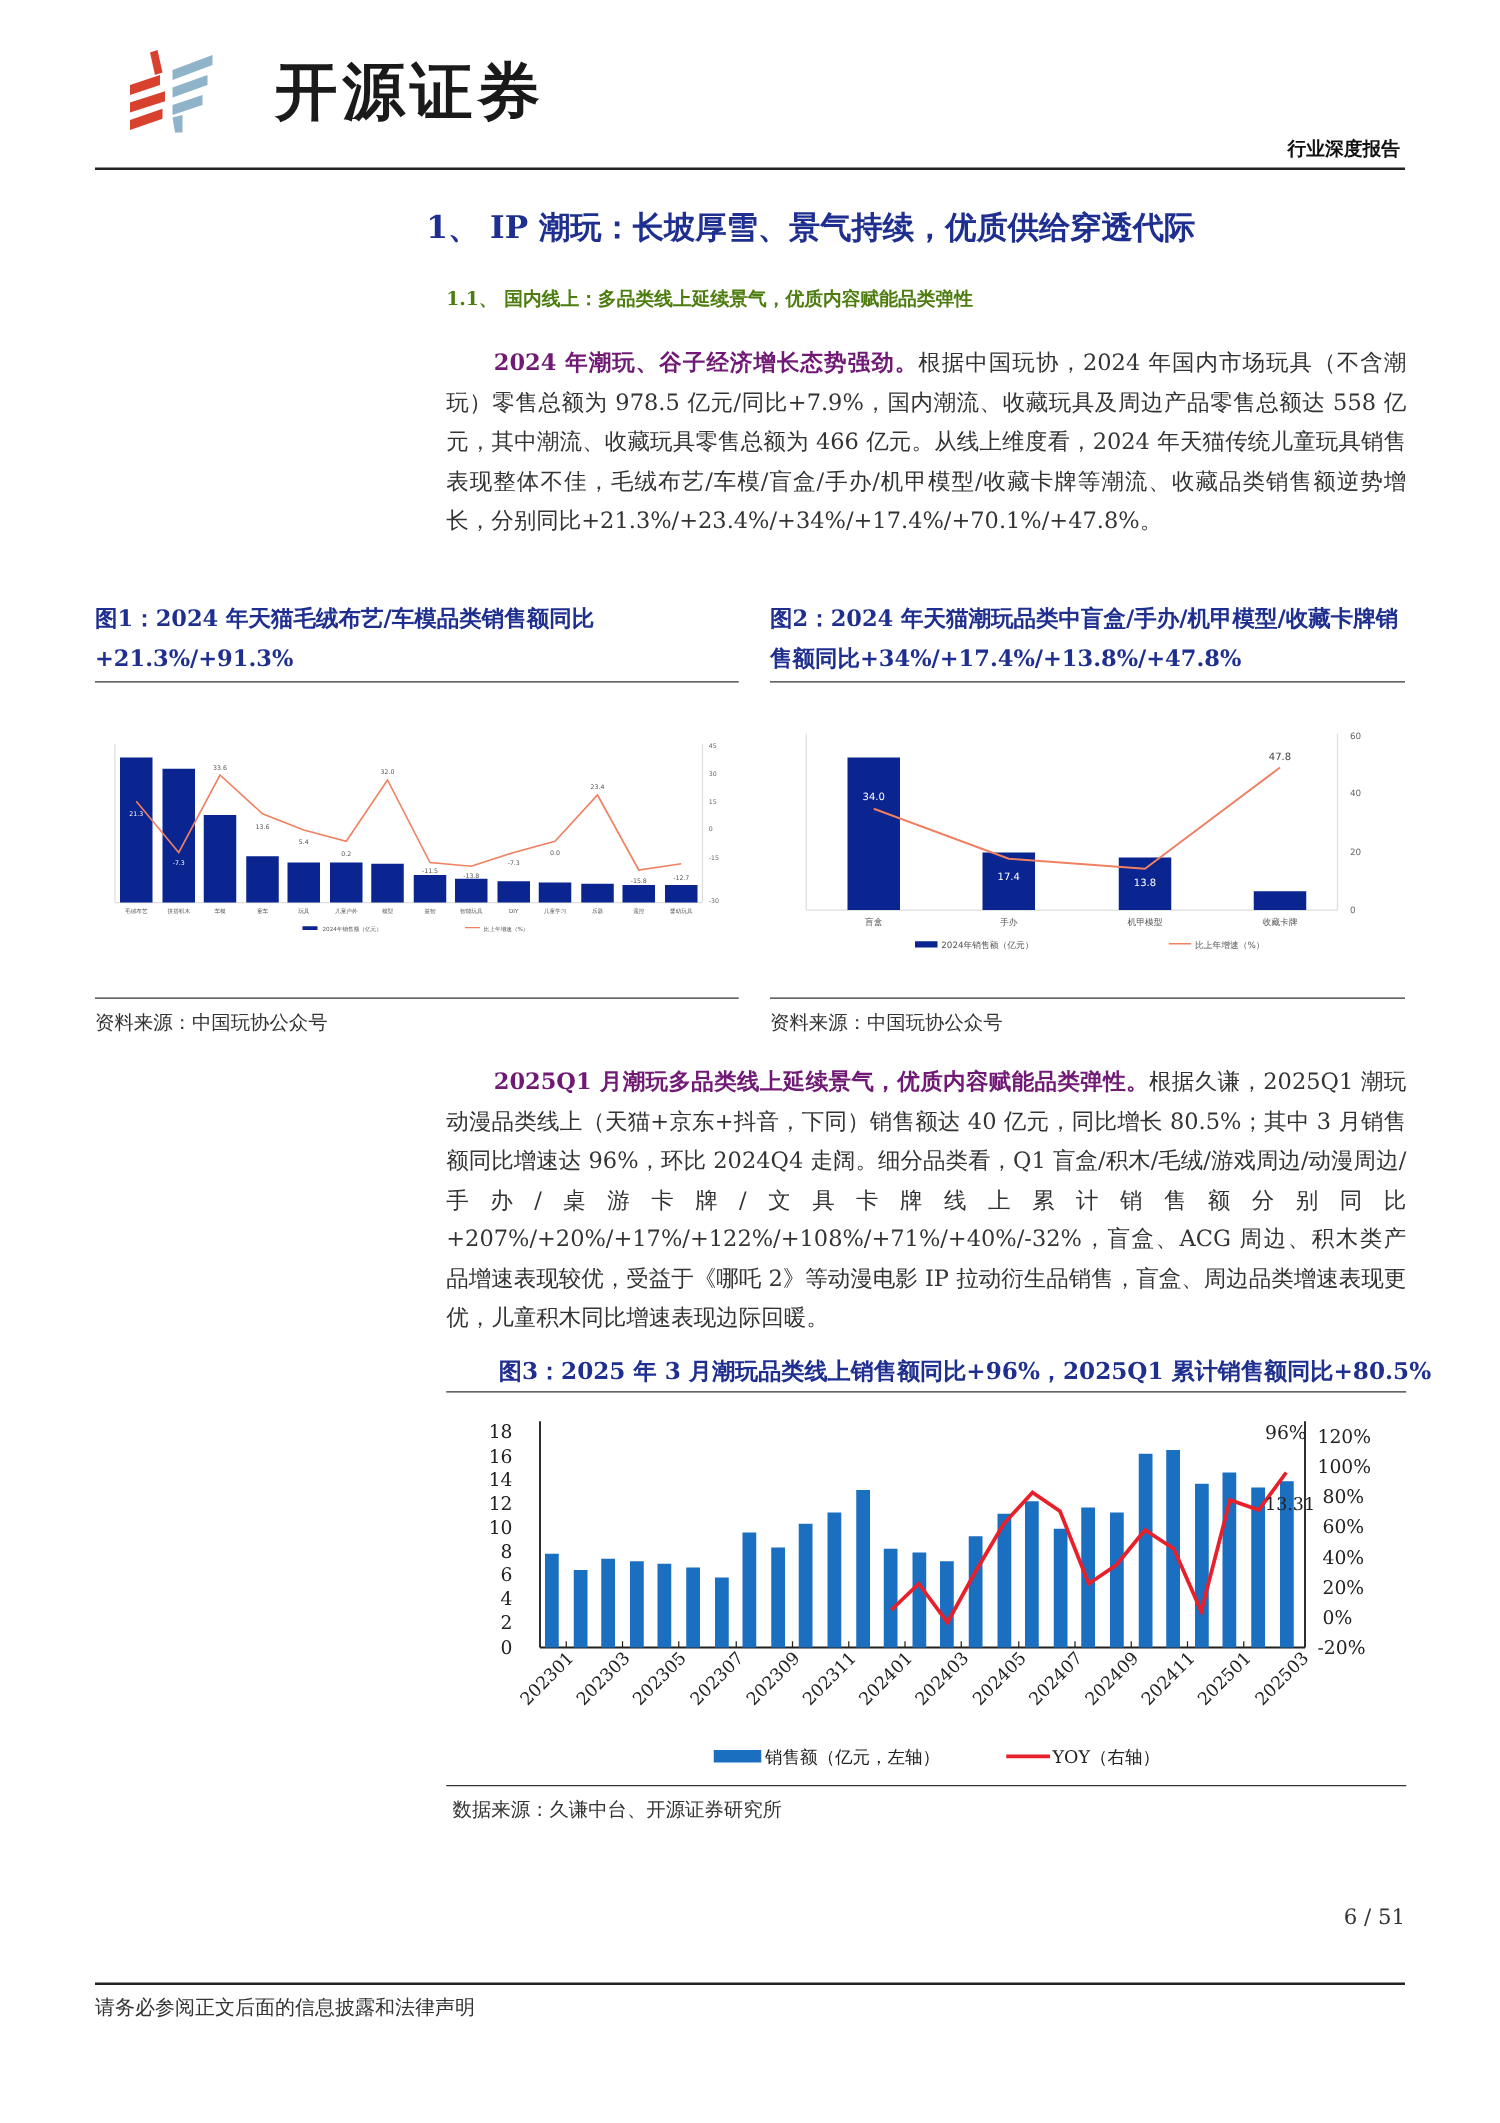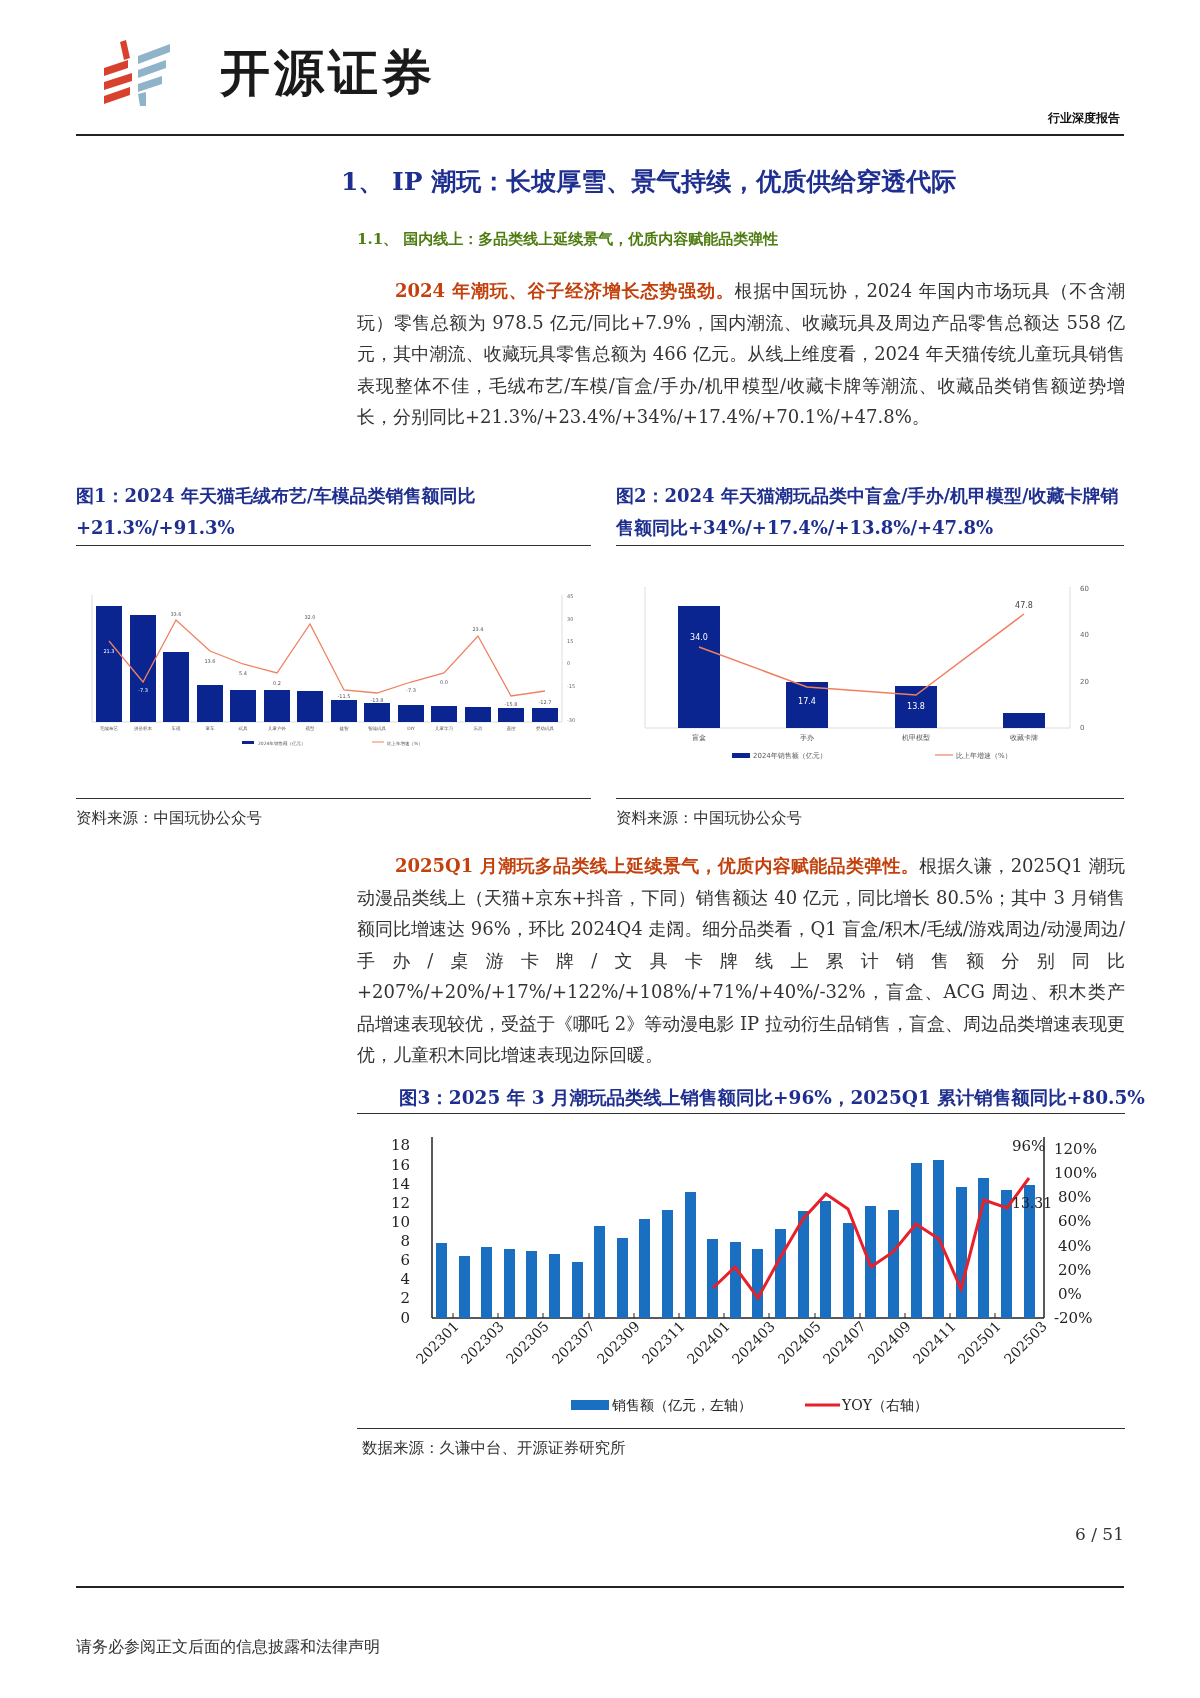--- a/index.html
+++ b/index.html
@@ -1,30 +1,30 @@
 <!DOCTYPE html>
 <html><head>
 <meta charset="utf-8">
 <style>
   html,body{margin:0;padding:0;background:#fff;}
   body{width:1200px;height:1698px;position:relative;overflow:hidden;font-family:"DejaVu Serif","Liberation Serif",serif;color:#222;}
   .abs{position:absolute;}
   .logo-text{left:200px;top:40px;font-family:"DejaVu Sans","Liberation Sans",sans-serif;font-weight:bold;font-size:50px;letter-spacing:4px;color:#1a1a1a;margin-left:20px;}
-  .report-type{right:80px;top:110px;font-weight:bold;font-size:12px;color:#111;}
+  .report-type{right:80px;top:110px;font-weight:bold;font-size:15px;color:#111;}
   .header-rule{left:76px;top:134px;width:1048px;height:0;border-top:2px solid #222;}
   .h1{left:341px;top:165px;font-size:25px;font-weight:bold;color:#1f2f8f;}
   .h2{left:357px;top:230px;font-size:15px;font-weight:bold;color:#4d7c0f;}
   .para{left:357px;width:768px;font-size:18px;line-height:31.5px;color:#333;text-align:justify;}
-  .para b{color:#c2410c;}
+  .para b{color:#701a75;}
   .fig-title{font-size:18px;font-weight:bold;color:#1f2f8f;line-height:32px;}
   .fig-rule{height:0;border-top:1.5px solid #333;}
   .fig-rule-b{height:0;border-top:1.5px solid #333;}
   .source{font-size:15.5px;color:#333;}
   .footer-rule{left:76px;top:1586px;width:1048px;border-top:2px solid #222;}
-  .footer-left{left:76px;top:1596px;font-size:16px;color:#333;margin-top:41px;}
+  .footer-left{left:76px;top:1596px;font-size:16px;color:#333;}
   .footer-right{right:76px;top:1524px;font-size:17px;color:#333;}
   svg text{font-family:"DejaVu Serif","Liberation Serif",serif;}
   .small svg text{font-family:"DejaVu Sans","Liberation Sans",sans-serif;}
 </style>
 </head>
 <body>
 
 <svg class="abs" style="left:100px;top:38px;" width="90" height="70" viewBox="0 0 90 70">
   <g fill="#d9412f">
     <polygon points="4,30 28,22 28,30 4,38"></polygon>

